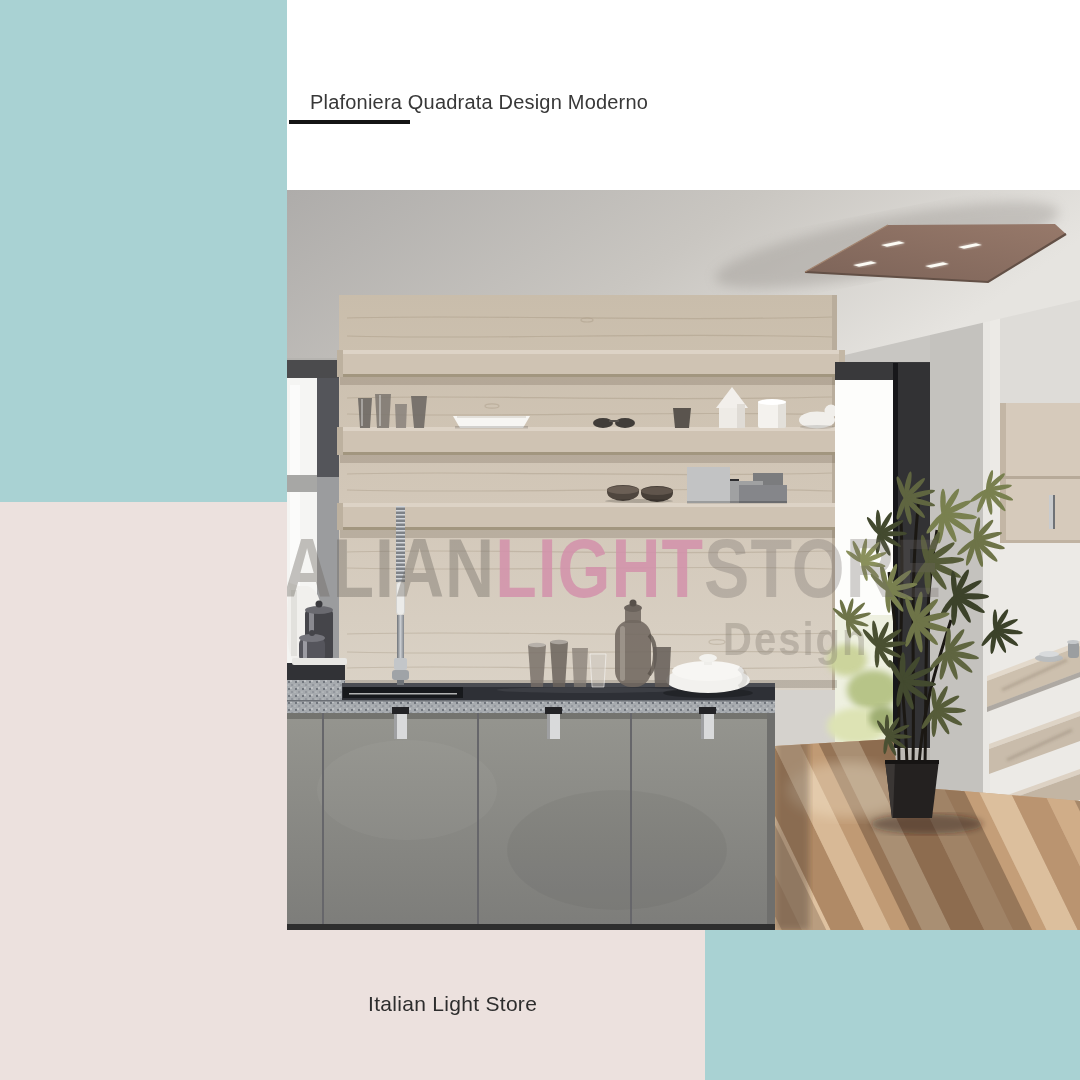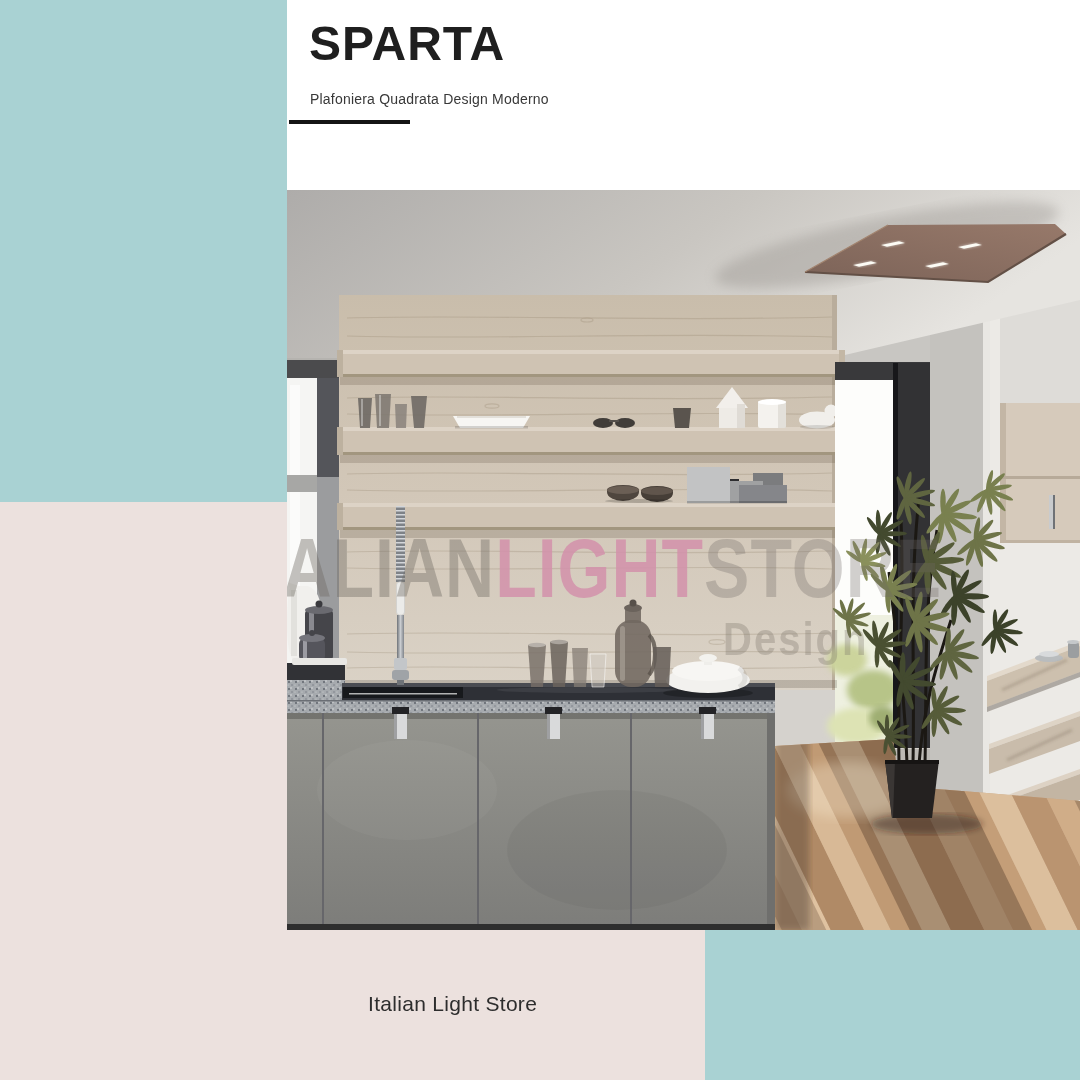--- a/index.html
+++ b/index.html
@@ -4,21 +4,21 @@
 <style>
   html,body{margin:0;padding:0;background:#ffffff;}
   .canvas{position:relative;width:1080px;height:1080px;background:#ffffff;overflow:hidden;
           font-family:"Liberation Sans",sans-serif;}
   .block{position:absolute;}
   .block-blue-tl{left:0;top:0;width:287px;height:502px;background:var(--accent-blue,#a9d2d3);}
   .block-pink{left:0;top:502px;width:705px;height:578px;background:var(--accent-pink,#ece1de);}
   .block-blue-br{left:705px;top:930px;width:375px;height:150px;background:var(--accent-blue,#a9d2d3);}
   .hero-title{position:absolute;left:309px;top:16px;font-size:48px;font-weight:700;
               letter-spacing:1px;color:var(--title-color,#1f1f1f);}
-  .hero-subtitle{position:absolute;left:310px;top:91px;font-size:14px;font-weight:400;
+  .hero-subtitle{position:absolute;left:310px;top:91px;font-size:20px;font-weight:400;
                  color:#383838;letter-spacing:.2px;}
   .title-underline{position:absolute;left:289px;top:120px;width:121px;height:4px;background:#141414;}
   .footer-brand{position:absolute;left:368px;top:992px;font-size:21px;color:#2d2d2d;letter-spacing:.3px;}
   .photo{position:absolute;left:287px;top:190px;width:793px;height:740px;overflow:hidden;background:#d6d3ce;}
   .photo svg{position:absolute;left:0;top:0;}
   .wm{position:absolute;left:-62px;top:330px;font-size:68px;font-weight:700;letter-spacing:1px;
       white-space:nowrap;transform:scaleY(1.22);transform-origin:left top;z-index:5;}
   .wm .w1{color:rgba(110,104,98,.40);}
   .wm .w2{color:var(--watermark-pink,#d391ab);opacity:.85;}
   .wm .w3{color:rgba(110,104,98,.30);}
@@ -27,21 +27,20 @@
 </style>
 </head>
 <body>
 
 <div class="canvas">
 
   <div class="block block-blue-tl"></div>
   <div class="block block-pink"></div>
   <div class="block block-blue-br"></div>
 
-  <div class="hero-title">SPARTA</div>
   <div class="hero-subtitle">Plafoniera Quadrata Design Moderno</div>
   <div class="title-underline"></div>
 
   <div class="photo" title="Modern kitchen with square taupe LED ceiling light, wooden wall shelves, grey island with faucet and a potted plant">
     <svg width="793" height="740" viewBox="0 0 793 740" xmlns="http://www.w3.org/2000/svg">
       <defs>
         <linearGradient id="gc" x1="0" y1="0" x2="1" y2="0.3">
           <stop offset="0" stop-color="#aeacaa"></stop>
             <stop offset="0.55" stop-color="#c9c6c1"></stop>
           <stop offset="1" stop-color="#e6e4e0"></stop>

